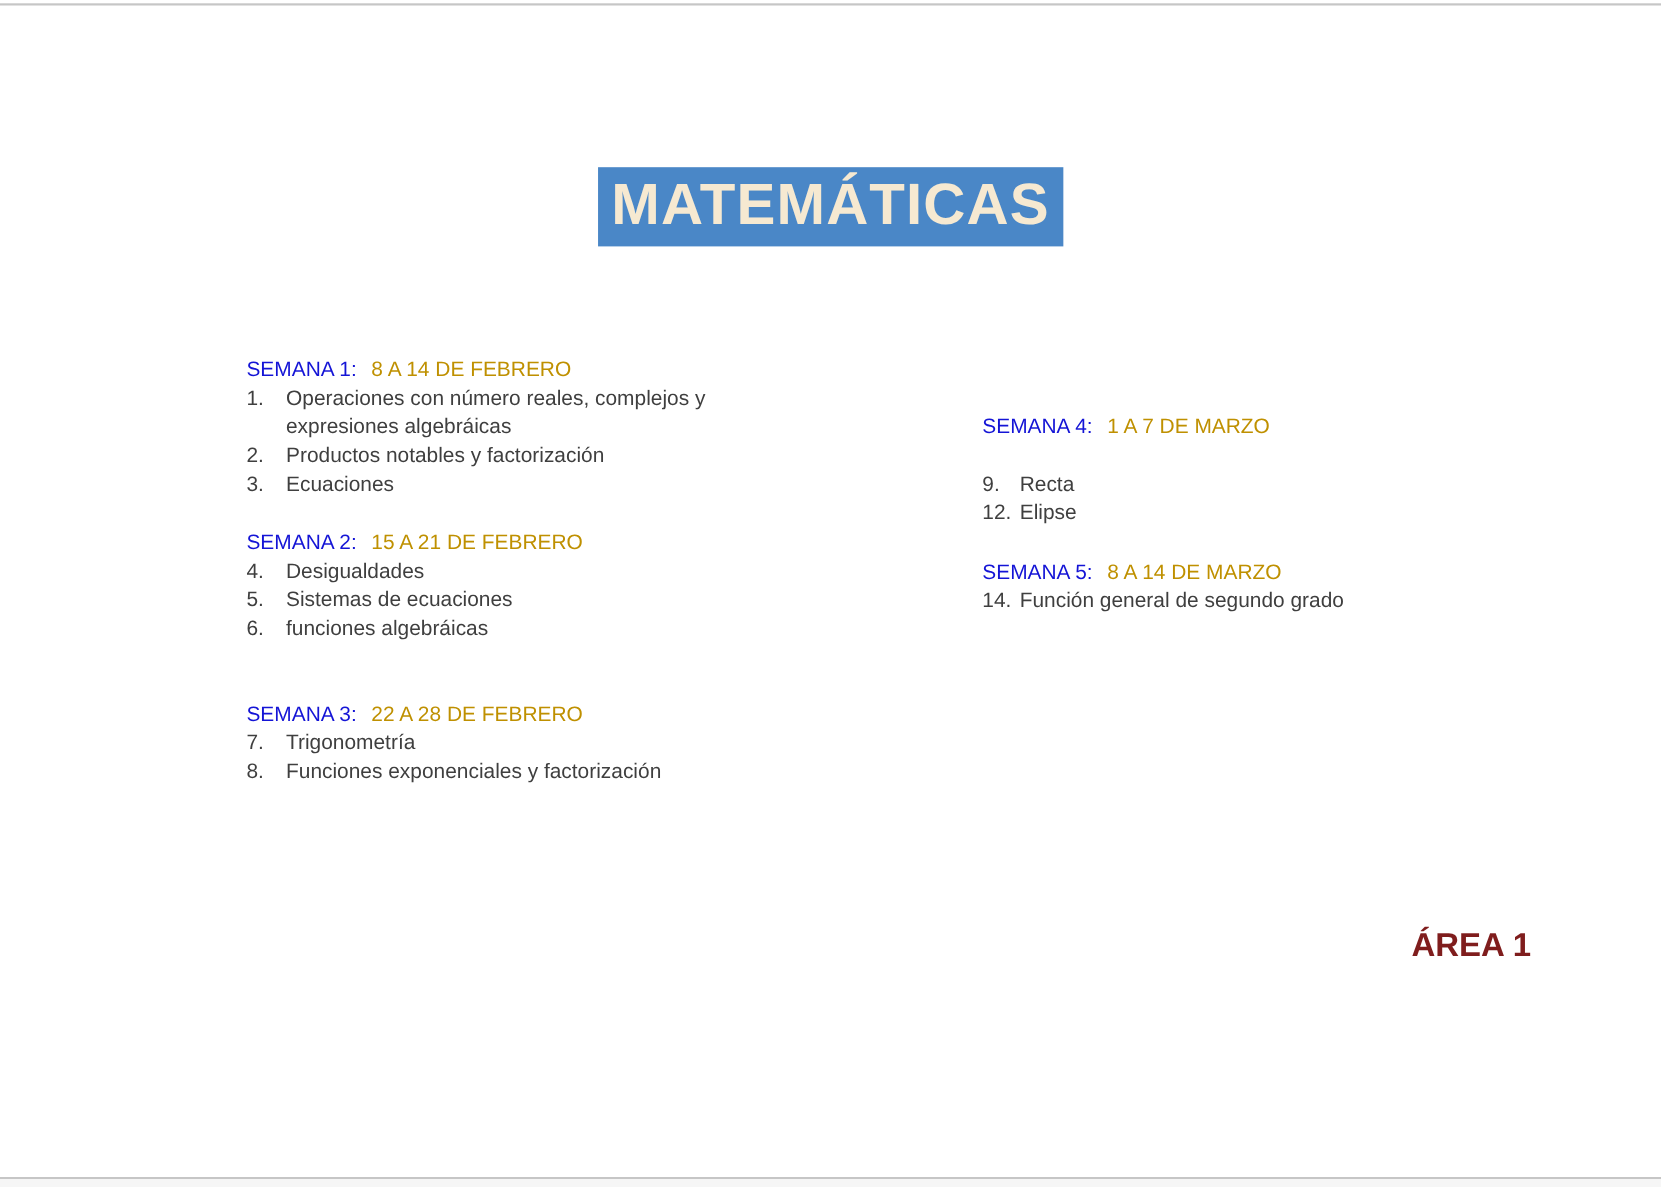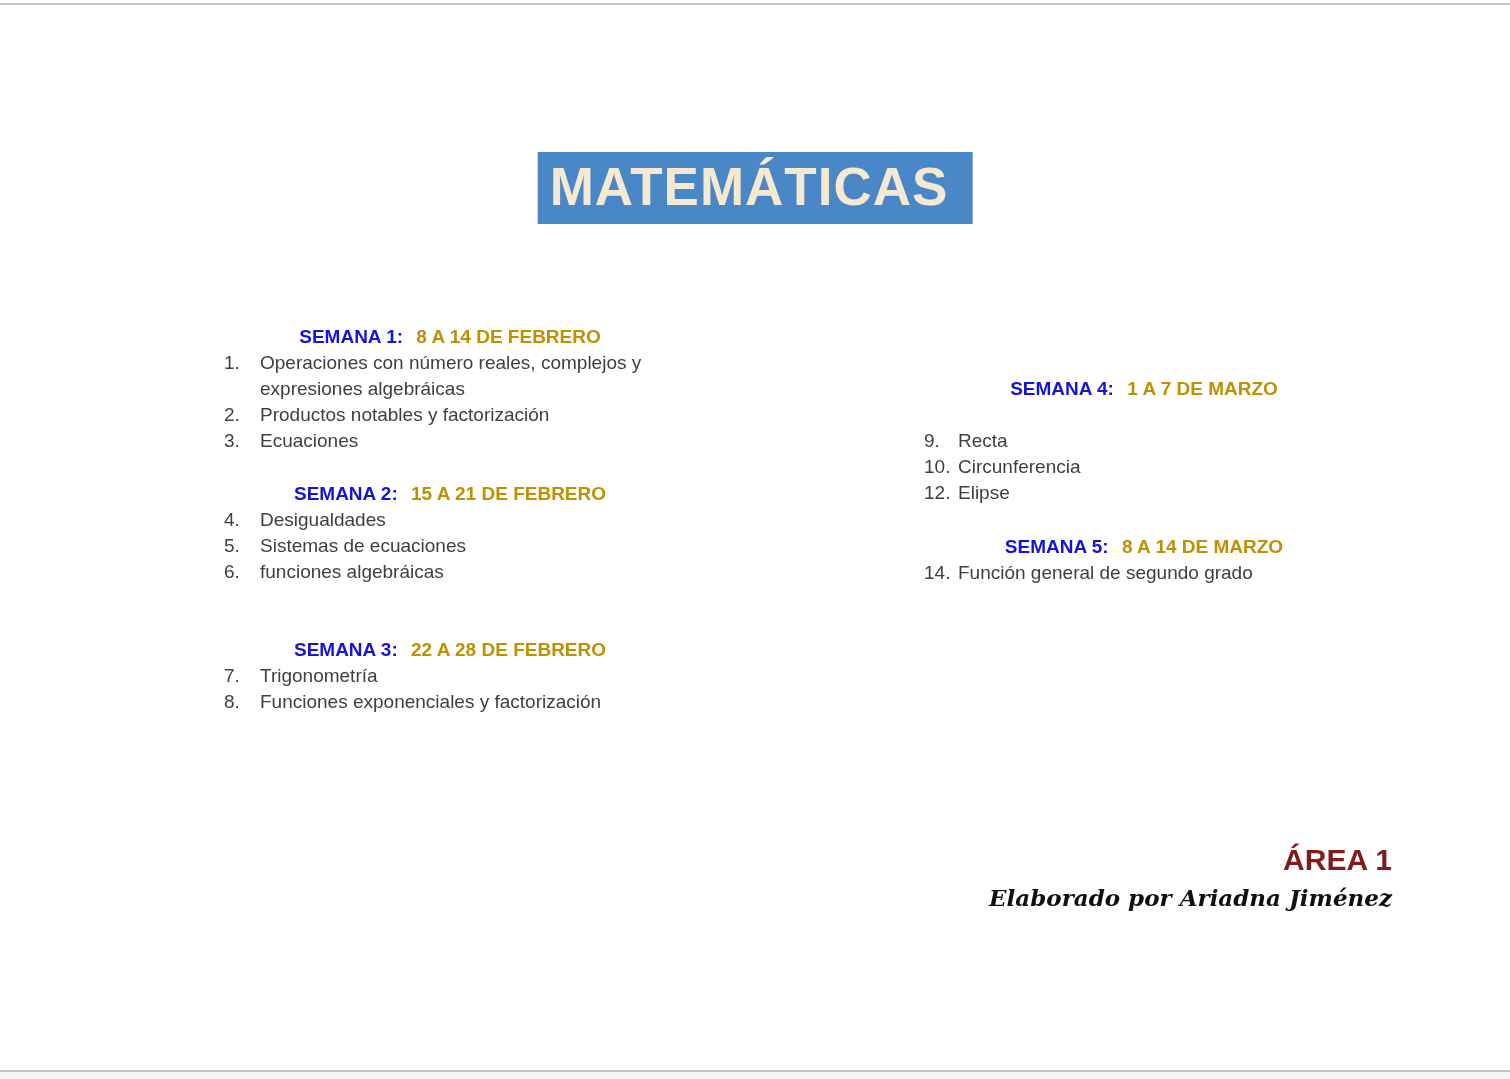--- a/index.html
+++ b/index.html
@@ -9,29 +9,29 @@
   }
   .rule{position:absolute;left:0;width:1510px;height:2px;background:#c6c6c6;}
   .rule-top{top:3px;}
   .rule-bottom{top:1070px;}
   .below-rule{position:absolute;left:0;top:1072px;width:1510px;height:7px;background:#f6f6f6;}
 
   .title-band{
     position:absolute;top:152px;left:50%;transform:translateX(-50%);
     background:#4a87c7;color:#f6e9d1;
     font-size:53px;font-weight:bold;letter-spacing:1px;
-    padding:7px 24px 9px 12px;line-height:56px;white-space:nowrap;
+    padding:7px 12px 9px 12px;line-height:56px;white-space:nowrap;
   }
 
   .col{position:absolute;}
   .col-left{left:224px;top:324px;width:452px;}
-  .col-right{left:924px;top:376px;width:440px;}
+  .col-right{left:893px;top:376px;width:440px;}
 
   .week-header{
-    text-align:center;font-size:19px;font-weight:bold;line-height:26px;white-space:nowrap;
+    font-size:19px;font-weight:normal;line-height:26px;white-space:nowrap;
   }
   .week-label{color:#1414d6;}
   .week-dates{color:#bf9000;margin-left:8px;}
 
   .row{display:flex;font-size:19px;line-height:26px;color:#3f3f3f;}
   .row .num{flex:0 0 36px;}
   .col-right .row .num{flex:0 0 34px;}
   .row .txt{flex:1;}
 
   .sp27{height:27px;}
@@ -121,42 +121,37 @@
       <span class="week-dates">1 A 7 DE MARZO</span>
     </div>
 
     <div class="sp26"></div>
 
     <div class="row">
       <span class="num">9.</span>
       <span class="txt">Recta</span>
     </div>
     <div class="row">
-      <span class="num">10.</span>
-      <span class="txt">Circunferencia</span>
-    </div>
-    <div class="row">
       <span class="num">12.</span>
       <span class="txt">Elipse</span>
     </div>
 
     <div class="sp28"></div>
 
     <div class="week-header">
       <span class="week-label">SEMANA 5:</span>
       <span class="week-dates">8 A 14 DE MARZO</span>
     </div>
     <div class="row">
       <span class="num">14.</span>
       <span class="txt">Función general de segundo grado</span>
     </div>
 
   </div>
 
   <div class="footer">
     <div class="area-label">ÁREA 1</div>
-    <div class="credit">Elaborado por Ariadna Jiménez</div>
   </div>
 
   <div class="rule rule-bottom"></div>
   <div class="below-rule"></div>
 
 </div>
 
 </body></html>

